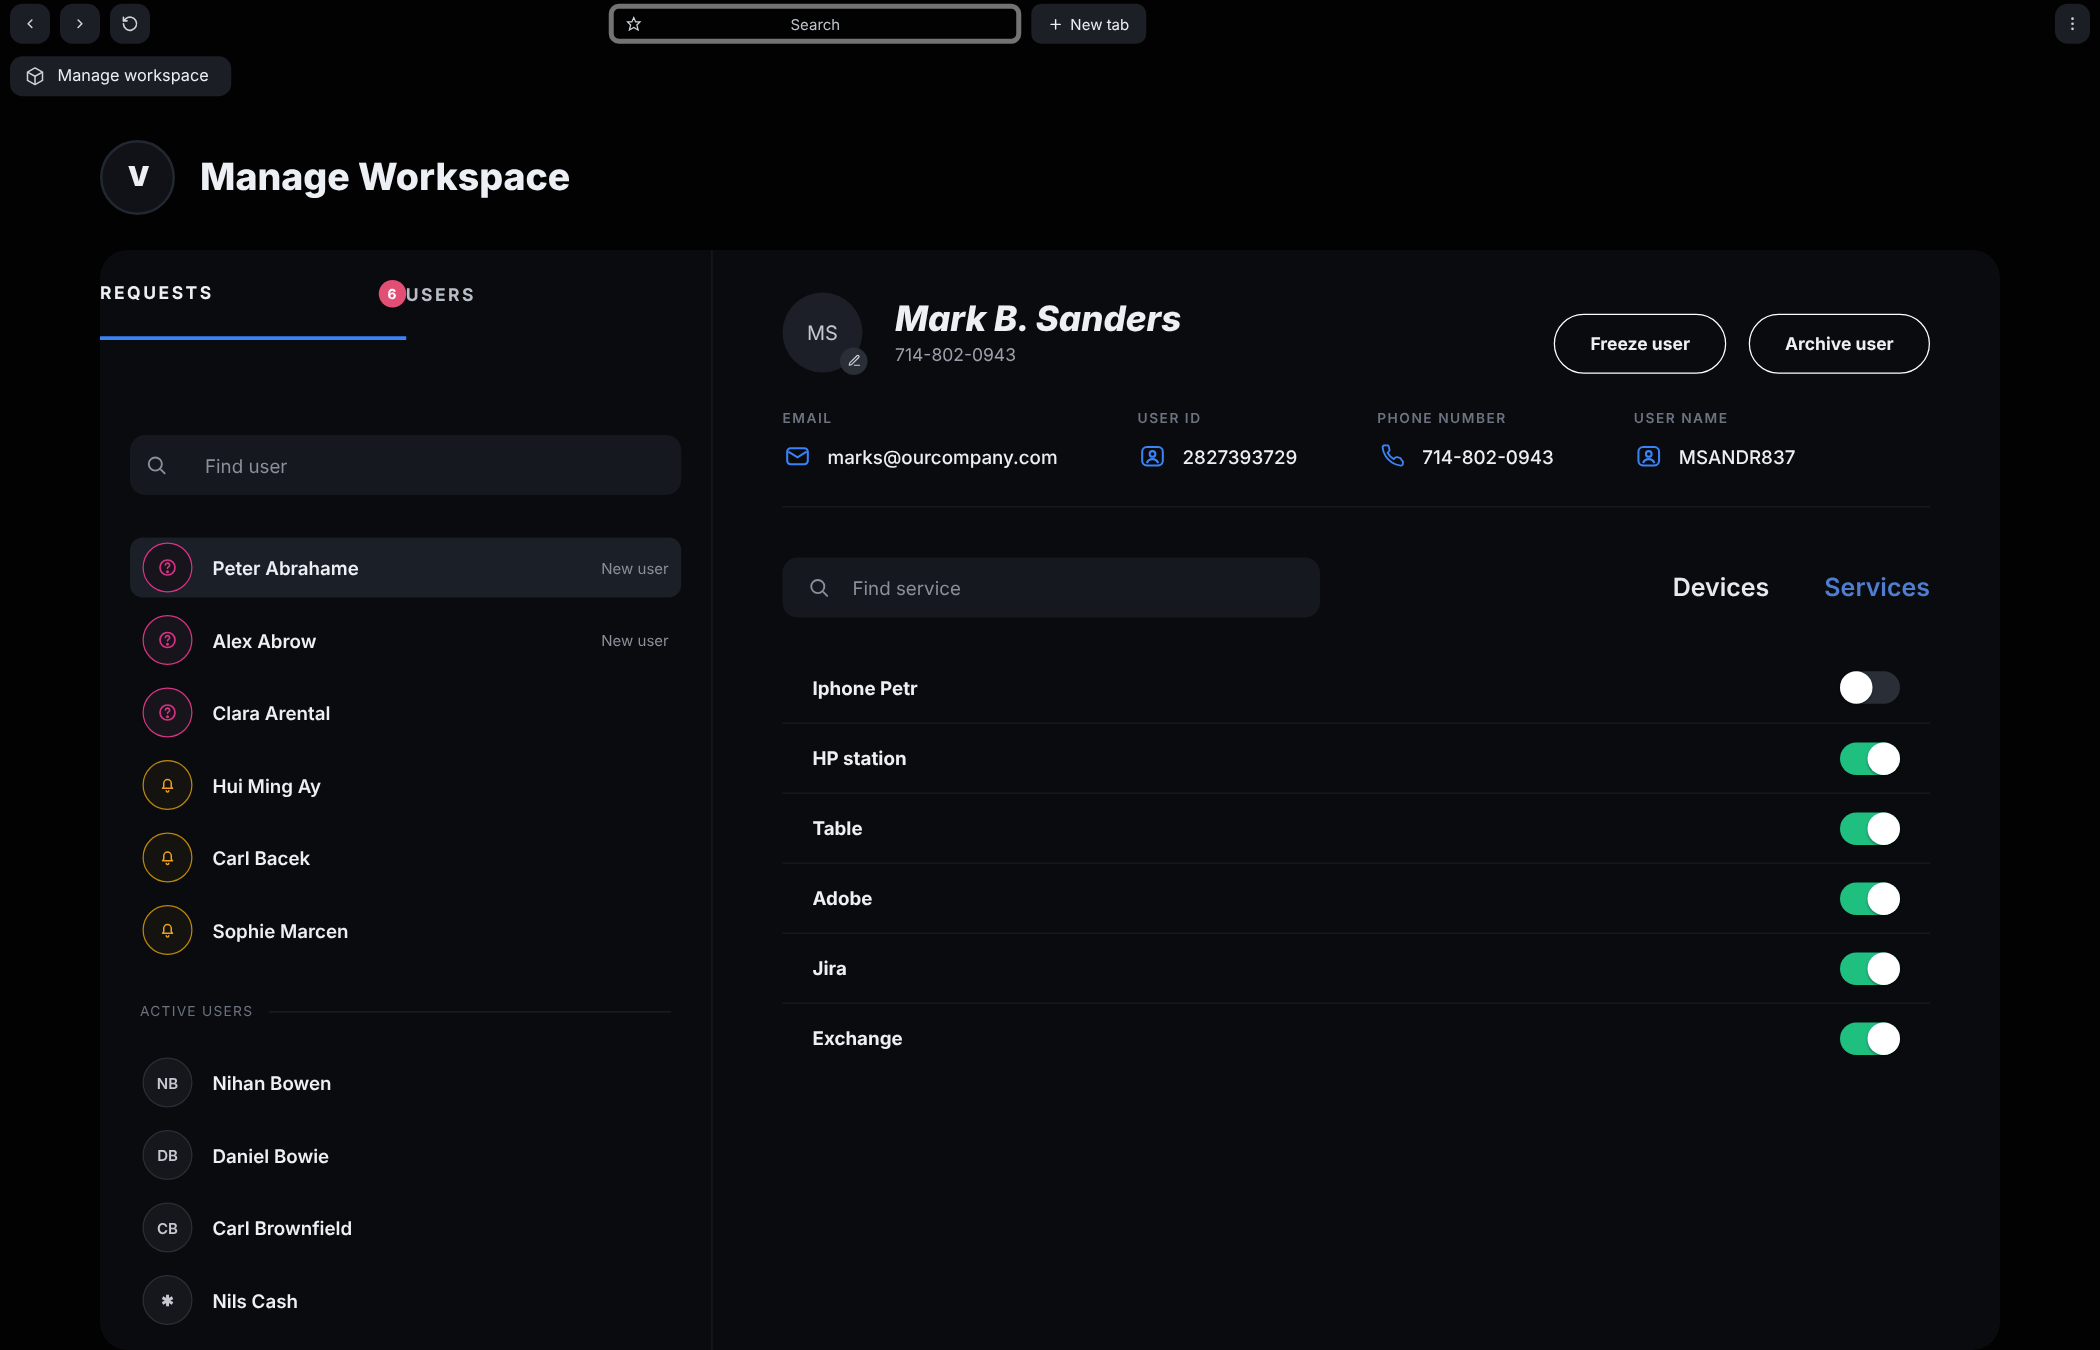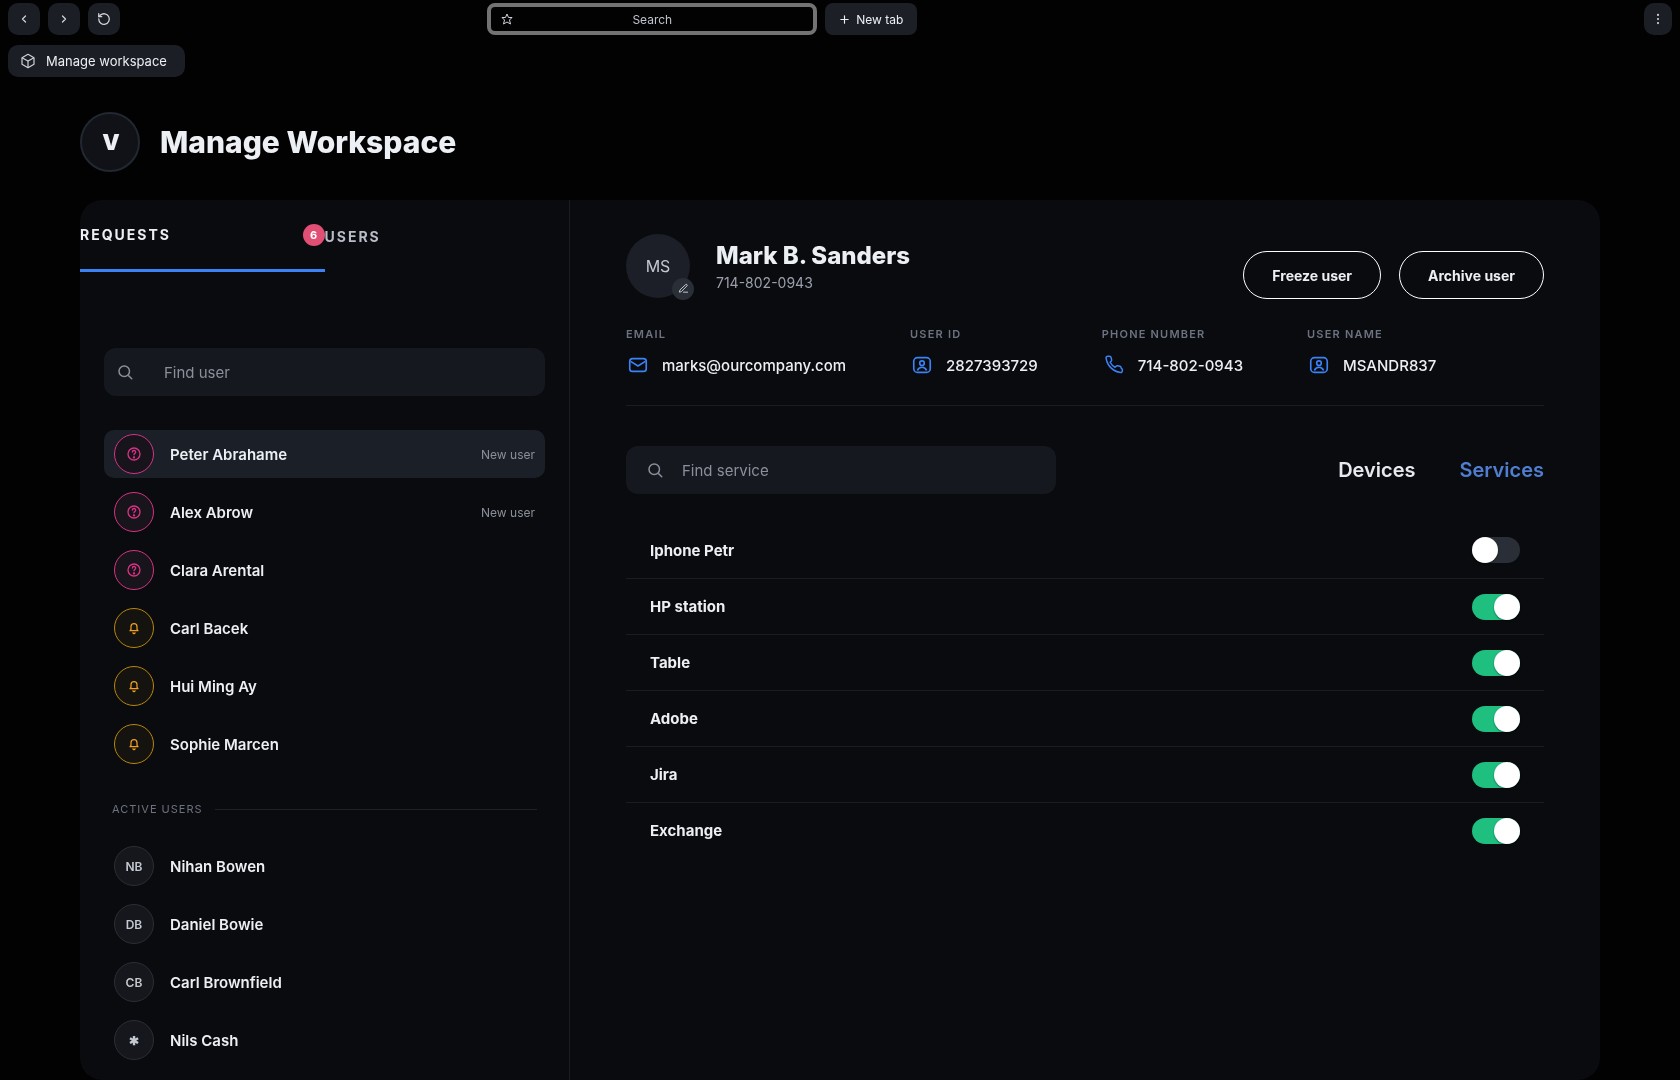--- a/index.html
+++ b/index.html
@@ -51,21 +51,21 @@
 
   .sep { display: flex; align-items: center; gap: 12px; padding: 18px 32px 10px 32px; font-size: 11px; letter-spacing: 1px; color: #6b7280; }
   .sep:after { content: ""; flex: 1; height: 1px; background: #1e2128; }
 
   
   .main { flex: 1; padding: 32px 56px; display: flex; flex-direction: column; gap: 28px; }
   .profilehead { display: flex; align-items: center; gap: 26px; }
   .avatar { width: 64px; height: 64px; border-radius: 50%; background: #1c1f27; display: flex; align-items: center; justify-content: center; font-weight: 400; color: #c4c8d0; position: relative; }
   .editpill { position: absolute; right: -4px; bottom: -2px; width: 22px; height: 22px; border-radius: 12px; background: #2a2e37; display:flex; align-items:center; justify-content:center; }
   .nameblk { display:flex; flex-direction:column; gap:4px; }
-  .name { font-size: 24px; font-weight: 800; }
+  .name { font-size: 28px; font-weight: 800; font-style: italic; }
   .phone { font-size: 14px; color: #9aa0ab; }
   .actions { margin-left: auto; display:flex; gap:18px; }
   .btn { height: 48px; padding: 0 28px; border-radius: 24px; border: 1.6px solid #ffffff; display:flex; align-items:center; justify-content:center; font-weight: 700; font-size: 14px; cursor: pointer; margin-top: 19px; }
 
   .infogrid { display: flex; gap: 64px; border-bottom: 1px solid #1a1d23; padding-bottom: 28px; }
   .info { display:flex; flex-direction:column; gap:12px; }
   .ilabel { font-size: 11px; letter-spacing: 1.2px; color: #6b7280; font-weight: 600; }
   .ival { display:flex; align-items:center; gap:12px; font-size: 15px; font-weight: 500; }
   .iicon { width: 24px; height: 24px; display: inline-flex; align-items:center; justify-content:center; }
 
@@ -209,30 +209,30 @@
             </div>
             <div class="uname">Clara Arental</div>
           </div>
           <div class="uitem">
             <div class="uicon ring-amber">
               <svg width="16" height="16" viewBox="0 0 24 24" fill="none" stroke="#f0a020" stroke-width="1.8" stroke-linecap="round" stroke-linejoin="round">
                 <path d="M18 16H6l1.5-2V10a4.5 4.5 0 0 1 9 0v4z"></path>
                 <path d="M10.5 19a1.5 1.5 0 0 0 3 0"></path>
               </svg>
             </div>
-            <div class="uname">Carl Bacek</div>
+            <div class="uname">Hui Ming Ay</div>
           </div>
           <div class="uitem">
             <div class="uicon ring-amber">
               <svg width="16" height="16" viewBox="0 0 24 24" fill="none" stroke="#f0a020" stroke-width="1.8" stroke-linecap="round" stroke-linejoin="round">
                 <path d="M18 16H6l1.5-2V10a4.5 4.5 0 0 1 9 0v4z"></path>
                 <path d="M10.5 19a1.5 1.5 0 0 0 3 0"></path>
               </svg>
             </div>
-            <div class="uname">Hui Ming Ay</div>
+            <div class="uname">Carl Bacek</div>
           </div>
           <div class="uitem">
             <div class="uicon ring-amber">
               <svg width="16" height="16" viewBox="0 0 24 24" fill="none" stroke="#f0a020" stroke-width="1.8" stroke-linecap="round" stroke-linejoin="round">
                 <path d="M18 16H6l1.5-2V10a4.5 4.5 0 0 1 9 0v4z"></path>
                 <path d="M10.5 19a1.5 1.5 0 0 0 3 0"></path>
               </svg>
             </div>
             <div class="uname">Sophie Marcen</div>
           </div>

